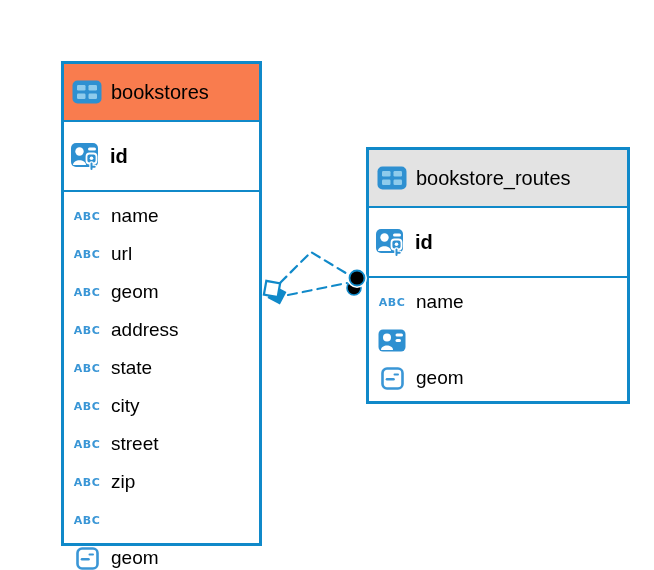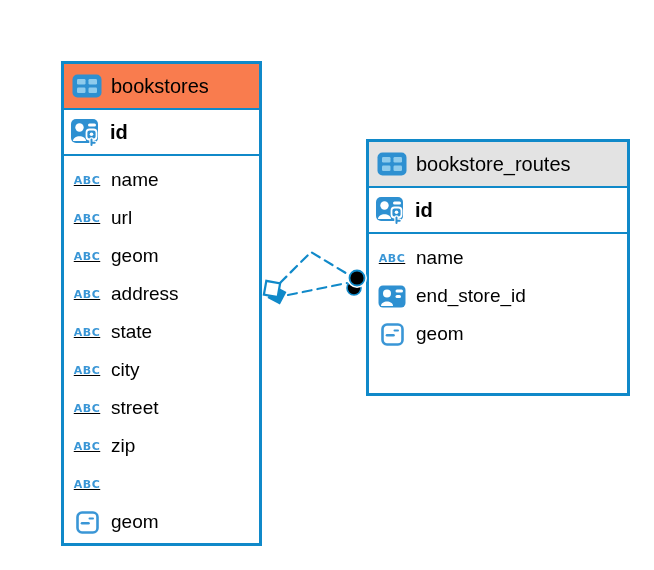--- a/index.html
+++ b/index.html
@@ -5,37 +5,37 @@
   html,body{margin:0;padding:0;background:#ffffff;}
   .canvas{
     position:relative;width:654px;height:570px;background:#ffffff;overflow:hidden;
     font-family:"Liberation Sans","DejaVu Sans",sans-serif;color:#000;
   }
   .erd-table{
     position:absolute;background:#ffffff;border:3px solid #1089c9;
     box-sizing:border-box;display:flex;flex-direction:column;
   }
   .t-bookstores{left:61px;top:61px;width:201px;height:485px;}
-  .t-routes{left:366px;top:139px;width:264px;height:257px;}
+  .t-routes{left:366px;top:147px;width:264px;height:257px;}
   .tbl-header{
-    display:flex;align-items:center;gap:8px;padding:0 7px;height:44px;
+    display:flex;align-items:center;gap:8px;padding:6px 7px;height:44px;
     border-bottom:2px solid #1089c9;font-size:20px;white-space:nowrap;flex:0 0 auto;
   }
   .hdr-selected{background:#f97c4e;}
   .hdr-plain{background:#e3e3e3;}
   .pk-row{
-    display:flex;align-items:center;gap:8px;padding:0 6px;height:44px;
+    display:flex;align-items:center;gap:8px;padding:12px 6px;height:44px;
     border-bottom:2px solid #1089c9;font-size:20px;font-weight:700;flex:0 0 auto;
   }
   .fields{padding-top:5px;flex:1 1 auto;}
   .field-row{
     display:flex;align-items:center;gap:8px;padding:0 7px;height:38px;
     font-size:19px;white-space:nowrap;
   }
-  .icon-box{width:32px;display:flex;align-items:flex-start;justify-content:center;flex:0 0 auto;text-decoration:underline;}
+  .icon-box{width:32px;display:flex;align-items:flex-start;justify-content:center;flex:0 0 auto;}
   .abc{
     font-family:"DejaVu Sans",sans-serif;font-weight:800;font-size:11px;
     color:#3a96d6;letter-spacing:.5px;
   }
   .overlay{position:absolute;left:0;top:0;z-index:5;}
 </style>
 </head>
 <body>
 
 <div class="canvas">
@@ -183,21 +183,20 @@
       <div class="field-row">
         <span class="icon-box">
           <svg width="28" height="23" viewBox="0 0 28 23">
             <rect x="0.5" y="0.5" width="27" height="22" rx="4.5" fill="#2e90d1"></rect>
             <circle cx="9" cy="8.5" r="4" fill="#ffffff"></circle>
             <path d="M3,21 C3,15 15,15 15,21 Z" fill="#ffffff"></path>
             <rect x="17.5" y="4.5" width="7.5" height="3" rx="1.5" fill="#ffffff"></rect>
             <rect x="17.5" y="10" width="5.5" height="3" rx="1.5" fill="#ffffff"></rect>
           </svg>
         </span>
-        <span>end_store_id</span>
       </div>
       <div class="field-row">
         <span class="icon-box">
           <svg width="23" height="23" viewBox="0 0 23 23">
             <rect x="1.5" y="1.5" width="20" height="20" rx="4.5" fill="#ffffff" stroke="#3a96d6" stroke-width="2.6"></rect>
             <line x1="6" y1="12.2" x2="12.5" y2="12.2" stroke="#3a96d6" stroke-width="2.6" stroke-linecap="round"></line>
             <line x1="13.5" y1="7.6" x2="17" y2="7.6" stroke="#3a96d6" stroke-width="2" stroke-linecap="round"></line>
           </svg>
         </span>
         <span>geom</span>

